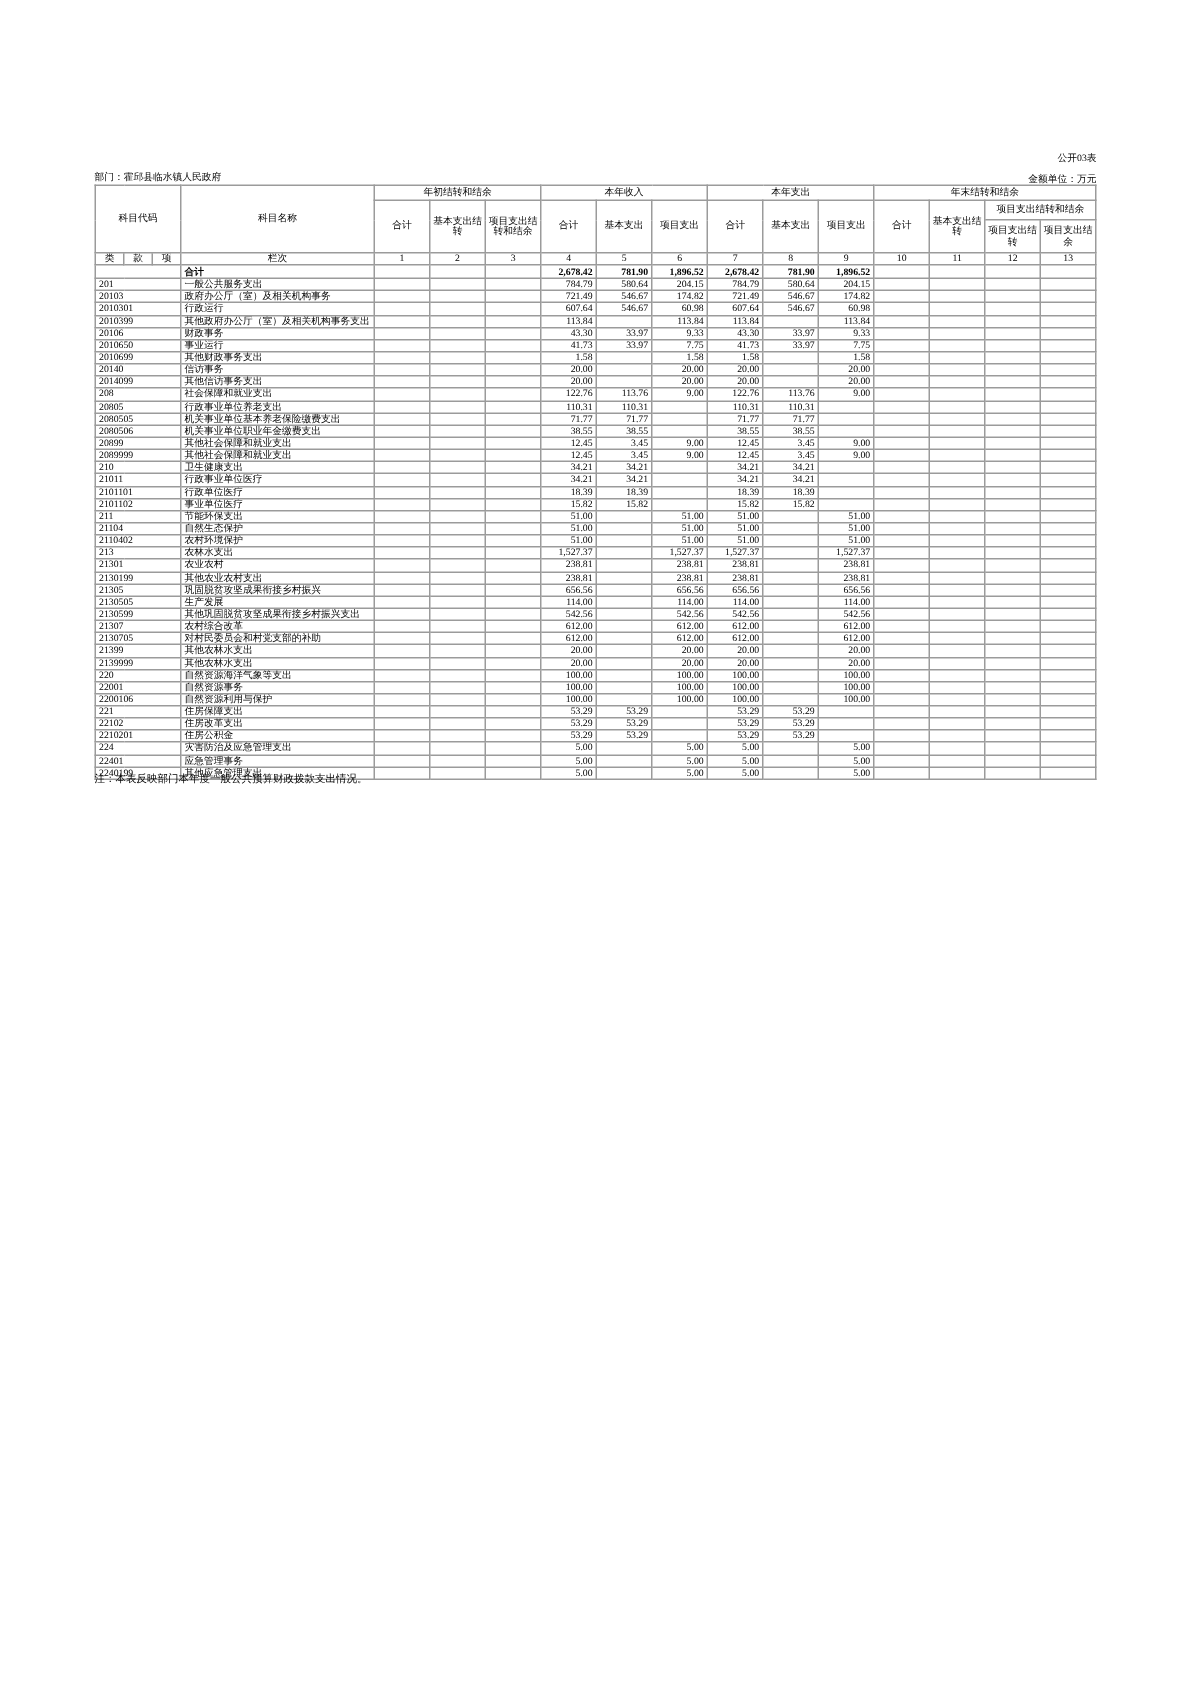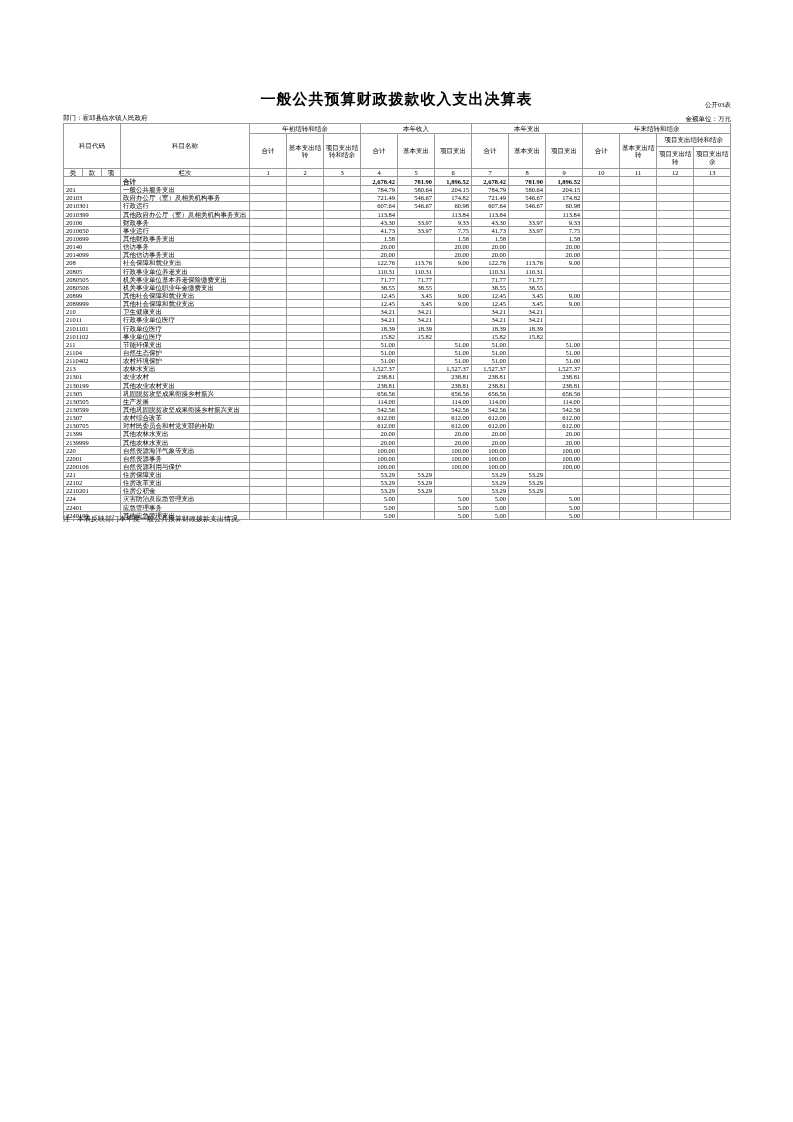--- a/index.html
+++ b/index.html
@@ -22,21 +22,20 @@
   tr.totalrow td{font-weight:bold;}
   td.code{text-align:left;white-space:nowrap;}
   td.name{text-align:left;white-space:nowrap;}
   td.num{text-align:right;white-space:nowrap;}
   .note{position:absolute;left:63px;top:514px;font-size:7px;}
 </style>
 </head>
 <body>
 
 <div class="page">
-  <div class="title">一般公共预算财政拨款收入支出决算表</div>
   <div class="table-no">公开03表</div>
   <div class="dept">部门：霍邱县临水镇人民政府</div>
   <div class="unit">金额单位：万元</div>
 
   <table class="budget">
     <colgroup>
       <col style="width:19px">
         <col style="width:19px">
         <col style="width:19px">
       <col style="width:129px">

